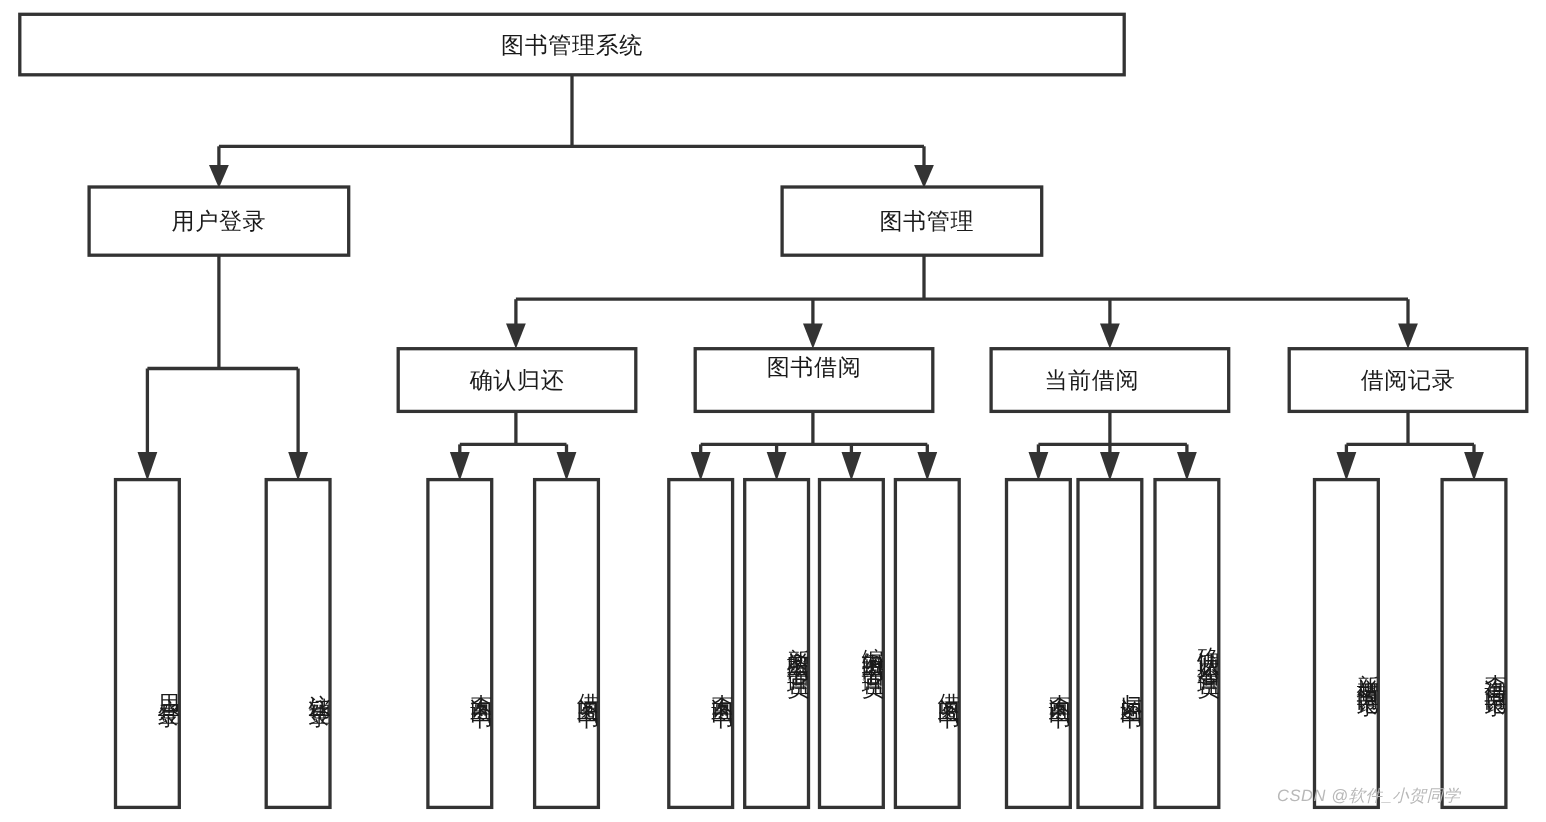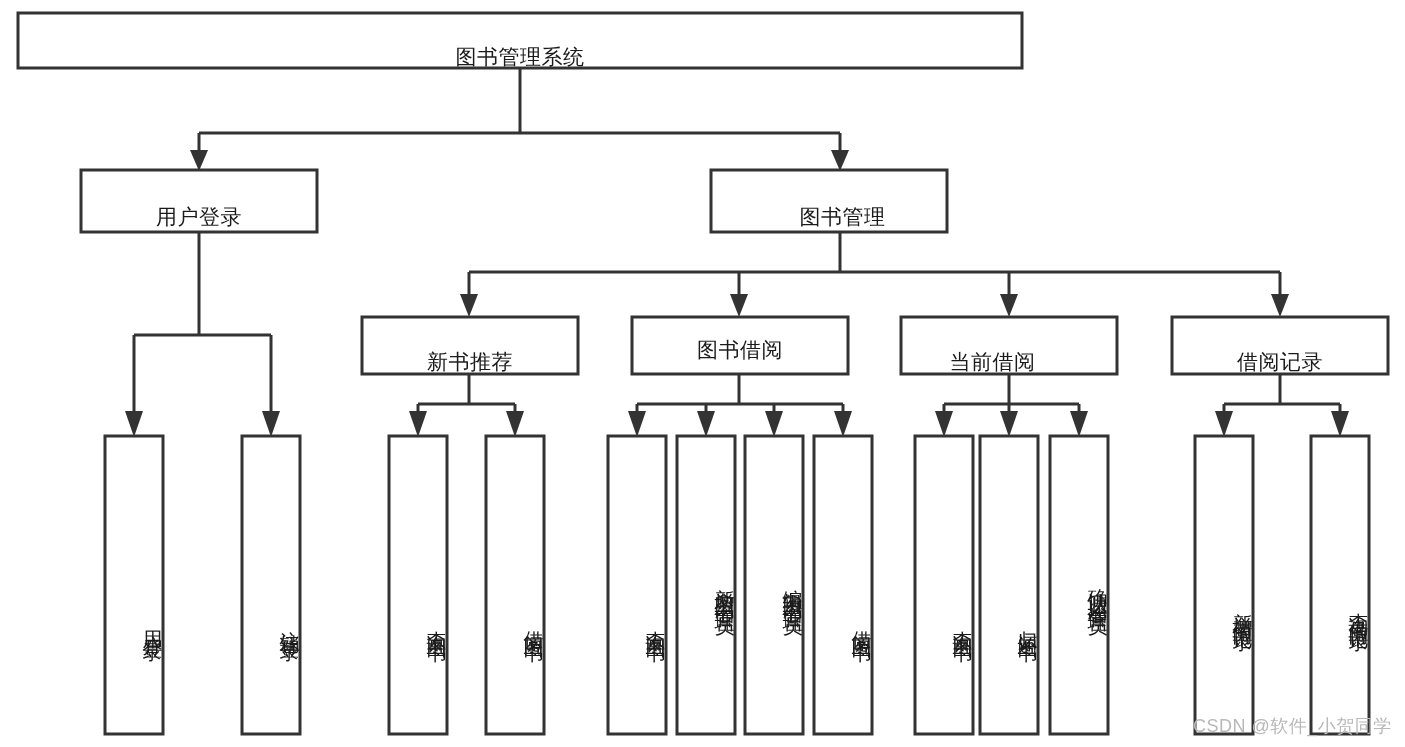--- a/index.html
+++ b/index.html
@@ -44,40 +44,40 @@
     align-items: center;
     justify-content: center;
     color: #1a1a1a;
     font-family: "Liberation Sans", "DejaVu Sans", sans-serif;
     pointer-events: none;
     box-sizing: border-box;
   }
   .node-label.horizontal {
     font-size: 21px;
     letter-spacing: 0.5px;
-    margin-top: 16px;
   }
   .node-label.vertical {
     writing-mode: vertical-rl;
     text-orientation: upright;
     font-size: 20px;
     letter-spacing: 4px;
     line-height: 1;
     padding-top: 6px;
     align-items: flex-start;
   }
   .watermark {
     position: absolute;
-    left: 1193px;
+    left: 1161px;
     top: 714px;
-    font-size: 18px;
+    font-size: 15px;
     color: #b8b8b8;
     font-family: "Liberation Sans", "DejaVu Sans", sans-serif;
     white-space: nowrap;
     letter-spacing: 0.5px;
+    font-style: italic;
   }
 </style>
 </head>
 <body>
 
 <div id="diagram-root">
 
   <svg class="diagram-canvas" viewBox="0 0 1405 747">
 
     <g>
@@ -180,21 +180,21 @@
 
     <rect class="node-box" x="1195" y="436" width="58" height="298"></rect>
     <rect class="node-box" x="1311" y="436" width="58" height="298"></rect>
   </svg>
 
   <div class="node-label horizontal" style="left:18px; top:13px; width:1004px; height:55px;">图书管理系统</div>
 
   <div class="node-label horizontal" style="left:81px; top:170px; width:236px; height:62px;">用户登录</div>
   <div class="node-label horizontal" style="left:711px; top:170px; width:219px; height:62px;padding-left:44px;">图书管理</div>
 
-  <div class="node-label horizontal" style="left:362px; top:317px; width:216px; height:57px;">新书推荐</div>
+  <div class="node-label horizontal" style="left:362px; top:317px; width:216px; height:57px;">确认归还</div>
   <div class="node-label horizontal" style="left:632px; top:305px; width:216px; height:57px;">图书借阅</div>
   <div class="node-label horizontal" style="left:901px; top:317px; width:183px; height:57px;">当前借阅</div>
   <div class="node-label horizontal" style="left:1172px; top:317px; width:216px; height:57px;text-align:center;">借阅记录</div>
 
   <div class="node-label vertical" style="left:105px; top:506px; width:58px; height:228px;">用户登录</div>
   <div class="node-label vertical" style="left:242px; top:506px; width:58px; height:228px;">注销登录</div>
 
   <div class="node-label vertical" style="left:389px; top:506px; width:58px; height:228px;">查询图书</div>
   <div class="node-label vertical" style="left:486px; top:506px; width:58px; height:228px;">借阅图书</div>
 

